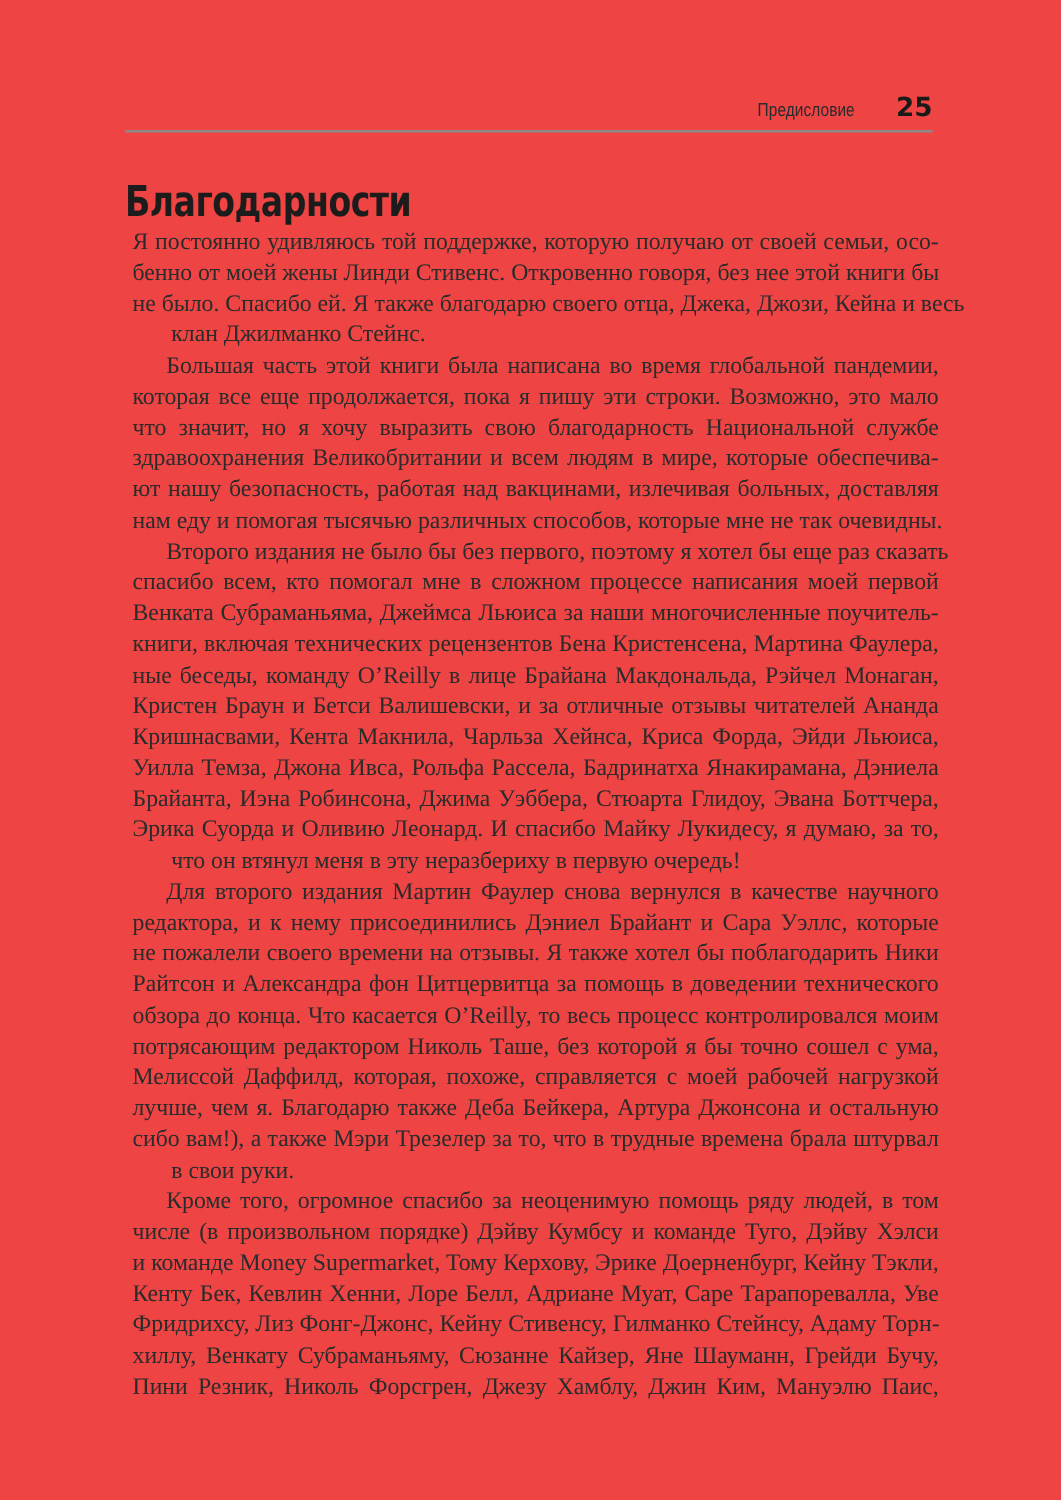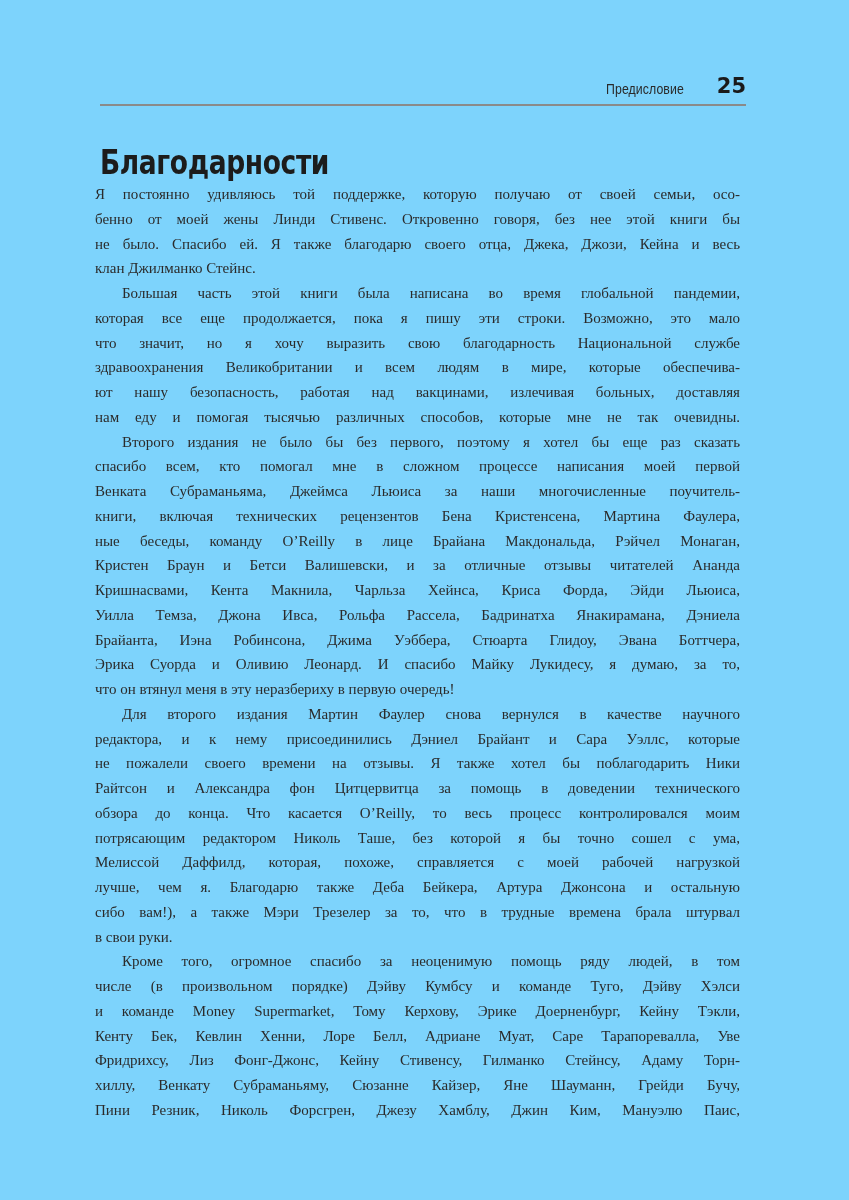--- a/index.html
+++ b/index.html
@@ -1,41 +1,41 @@
 <!DOCTYPE html>
 <html><head>
 <meta charset="utf-8">
 <style>
   html, body { margin: 0; padding: 0; background: #ffffff; }
   body { width: 849px; height: 1200px; position: relative; overflow: hidden; }
-  .page { position: absolute; left: 0; top: 0; width: 849px; height: 1200px; background: #7dd3fc; }
+  .page { position: absolute; left: 0; top: 0; width: 849px; height: 1200px; background: #ef4444; }
   .running-head {
     position: absolute; left: 100px; width: 646px; top: 72px; height: 32px;
     border-bottom: 2px solid #8a8a8a;
   }
   .rh-section {
     position: absolute; right: 62px; top: 8px;
     font-family: "Liberation Sans", sans-serif; font-size: 15px; color: #2a2a2a;
     transform: scaleX(0.82); transform-origin: right center; letter-spacing: 0.1px;
   }
   .rh-page {
     position: absolute; right: 0px; top: 2px;
     font-family: "DejaVu Sans", sans-serif; font-weight: bold; font-size: 21px; color: #1a1a1a; margin-left: 23px;
   }
   .chapter-title {
     position: absolute; left: 100px; top: 142px; margin: 0;
     font-family: "DejaVu Sans", sans-serif; font-weight: bold; font-size: 34px; color: #1c1c1c;
     transform: scaleX(0.78); transform-origin: left center; letter-spacing: -0.5px; white-space: nowrap;
   }
   .body-text {
-    position: absolute; left: 95px; top: 182px; width: 645px;
-    font-family: "Liberation Serif", serif; font-size: 15px; line-height: 24.75px; color: #2b2b2b;
+    position: absolute; left: 106px; top: 182px; width: 645px;
+    font-family: "Liberation Serif", serif; font-size: 19px; line-height: 24.75px; color: #2b2b2b;
   }
   .line { display: block; white-space: nowrap; text-align: justify; text-align-last: justify; height: 24.75px; overflow: visible; }
-  .line.last { text-align-last: left; }
+  .line.last { text-align-last: left; margin-left: 31px; }
   .line.indent { padding-left: 27px; }
 </style>
 </head>
 <body>
 
 <div class="page">
   <div class="running-head">
     <span class="rh-section">Предисловие</span>
     <span class="rh-page">25</span>
   </div>

